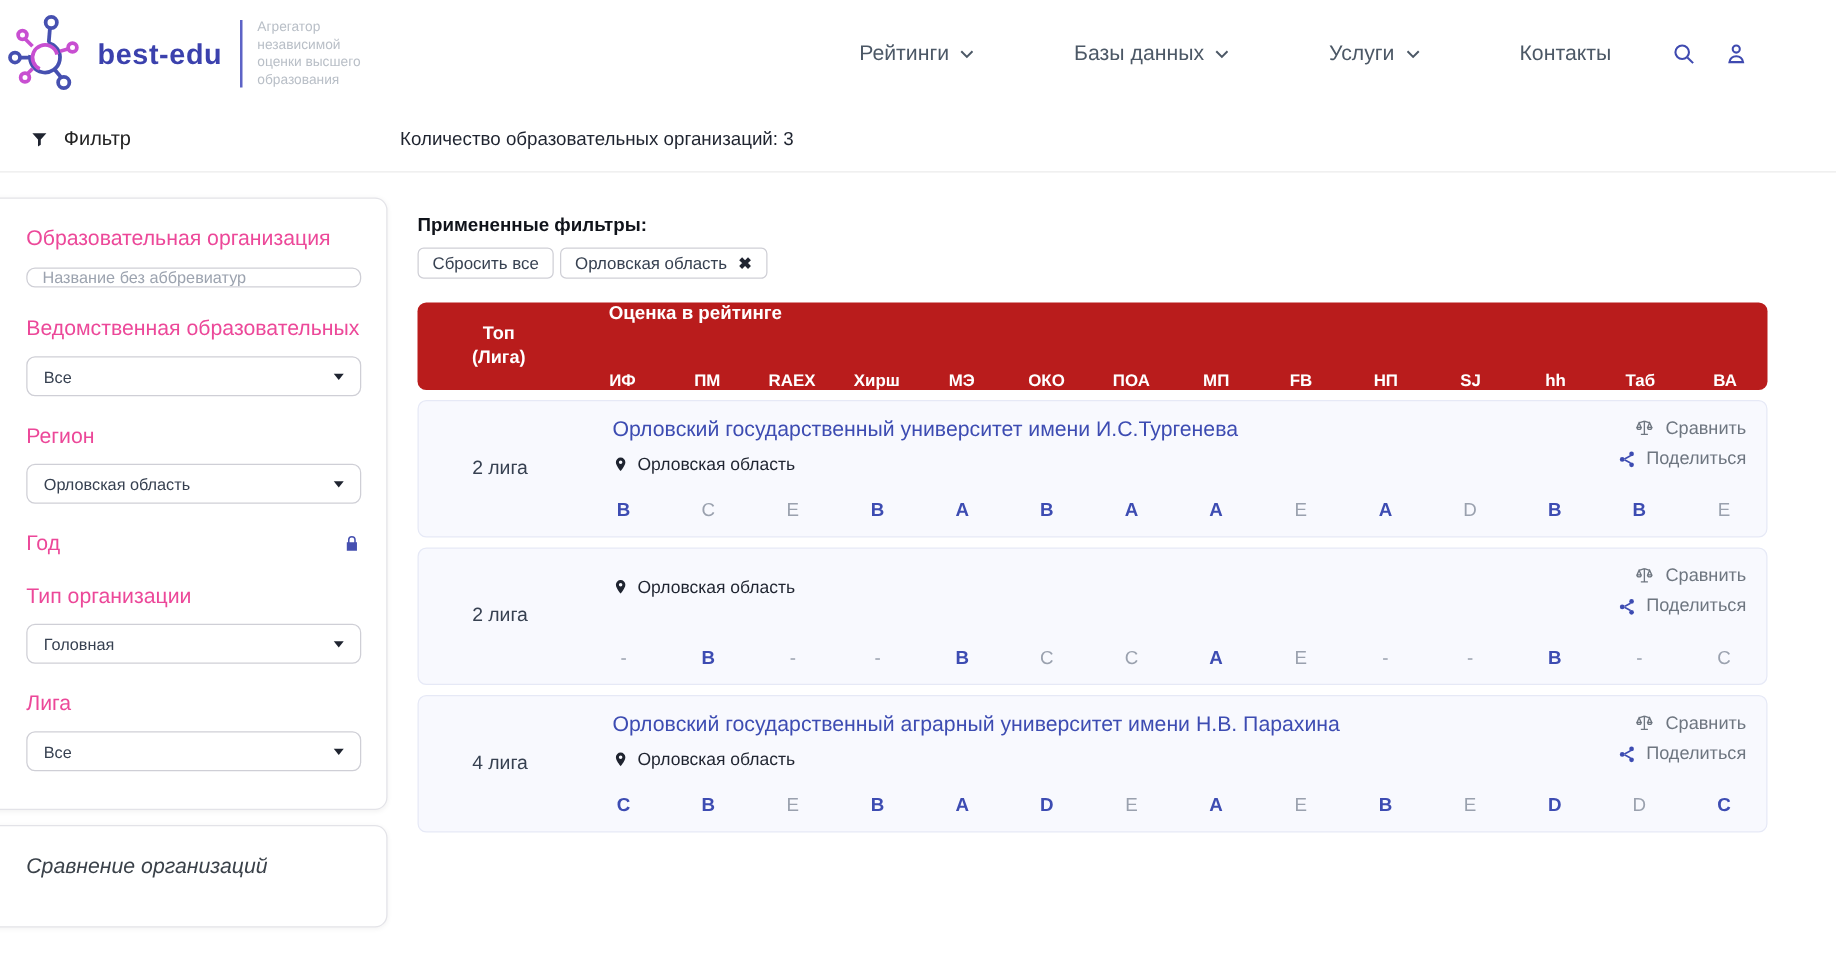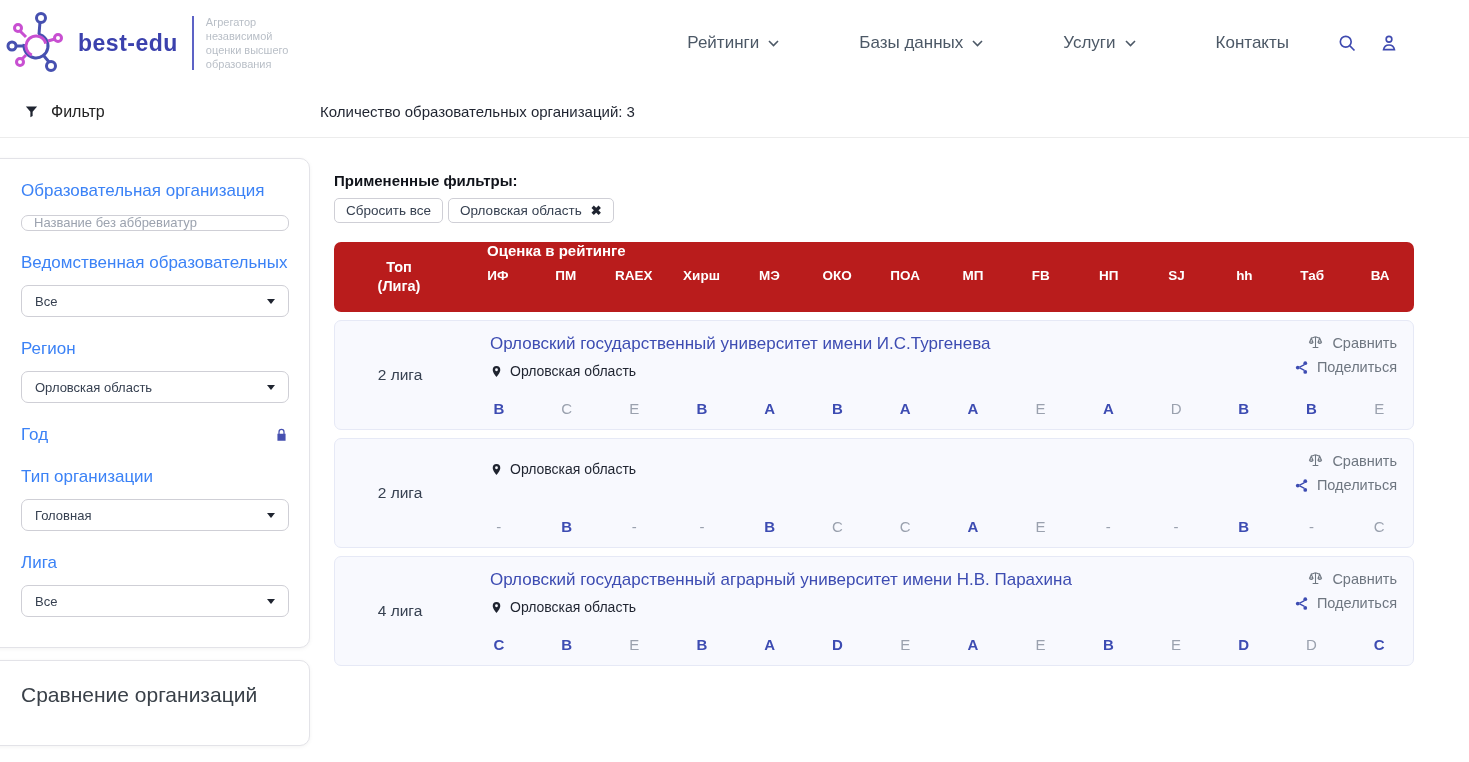--- a/index.html
+++ b/index.html
@@ -25,48 +25,48 @@
   .filter-label { font-size:16px; color:#222; margin-left:12px; }
   .count-text { position:absolute; left:320px; font-size:15px; color:#1f2430; }
 
   
   .content { display:flex; padding-top:20px; align-items:flex-start; }
   .sidebar { width:310px; flex-shrink:0; }
   .card { border:1px solid #e3e3e8; border-radius:10px; background:#fff;
     box-shadow:0 1px 4px rgba(0,0,0,.05); margin-left:-14px; padding:22px 20px 30px 34px; }
   .compare-card { margin-top:12px; padding-bottom:20px; }
 
-  .f-label { font-size:17px; color:#3b82f6; margin:22px 0 12px; display:flex;
+  .f-label { font-size:17px; color:#ec4899; margin:22px 0 12px; display:flex;
     justify-content:space-between; align-items:center; }
   .f-label:first-child { margin-top:0; }
   .f-input { width:100%; height:16px; border:1px solid #cfcfd6; border-radius:7px;
     padding:0 12px; font-size:13px; color:#374151; font-family:inherit; outline:none; }
   .f-input::placeholder { color:#9ca3af; }
   .f-input.disabled { background:#dcdcdf; border-color:#dcdcdf; color:#4b5563; }
   .f-select { height:32px; border:1px solid #cfcfd6; border-radius:7px; display:flex;
     align-items:center; justify-content:space-between; padding:0 13px; font-size:13px;
     color:#374151; cursor:pointer; background:#fff; }
   .caret { width:0; height:0; border-left:4.5px solid transparent;
     border-right:4.5px solid transparent; border-top:5.5px solid #1f2430; }
 
-  .compare-title { font-size:21px; color:#3a4149; margin-bottom:18px; }
+  .compare-title { font-size:17px; color:#3a4149; margin-bottom:18px;font-style:italic; }
 
   
   .results { margin-left:24px; width:1080px; }
   .af-label { font-weight:bold; font-size:15px; color:#10131a; margin:14px 0 9px; }
   .chips { display:flex; gap:5px; }
   .chip { border:1px solid #cfcfd6; border-radius:5px; padding:4px 11px; font-size:13.5px;
     color:#374151; background:#fff; display:flex; align-items:center; gap:9px; cursor:pointer; }
   .chip-x { font-weight:bold; color:#1f2430; font-size:13px; line-height:1; }
 
   .table-head { margin-top:19px; background:#b91c1c; border-radius:7px; height:70px;
     display:flex; color:#fff; }
   .th-league { width:130px; display:flex; flex-direction:column; justify-content:center;
     align-items:center; font-weight:bold; font-size:14.5px; line-height:19px; }
-  .th-rating { flex:1; display:flex; flex-direction:column; justify-content:flex-start; gap:9px; }
+  .th-rating { flex:1; display:flex; flex-direction:column; justify-content:space-between; gap:9px; }
   .group-label { font-weight:bold; font-size:15px; padding-left:23px; }
   .cols { display:flex; }
   .hcol { flex:1; text-align:center; font-weight:bold; font-size:13.5px; }
 
   .row-card { position:relative; background:#f8f9fe; border:1px solid #e6e9f6; border-radius:7px;
     height:110px; margin-top:8px; display:flex; }
   .row-league { width:130px; display:flex; align-items:center; justify-content:center;
     font-size:15.5px; color:#374151; }
   .row-main { flex:1; display:flex; flex-direction:column; padding:13px 0 12px; }
   .row-title { padding-left:25px; display:flex; align-items:center; gap:8px; }

